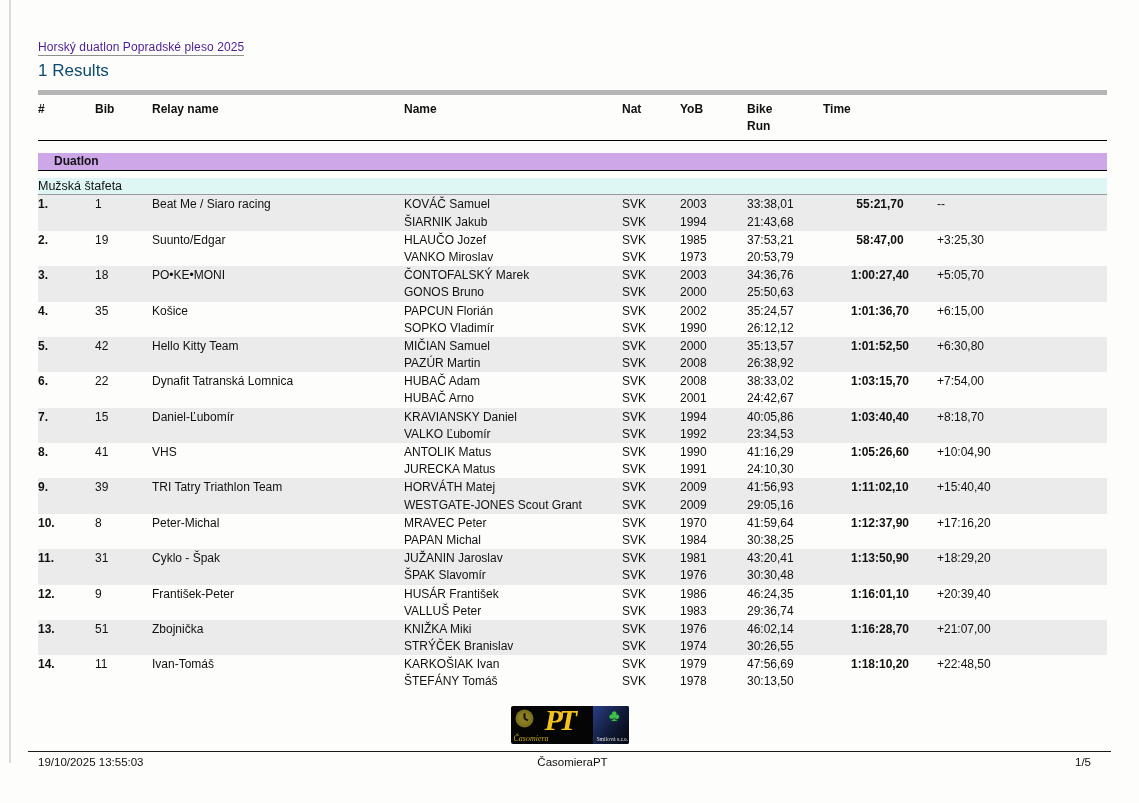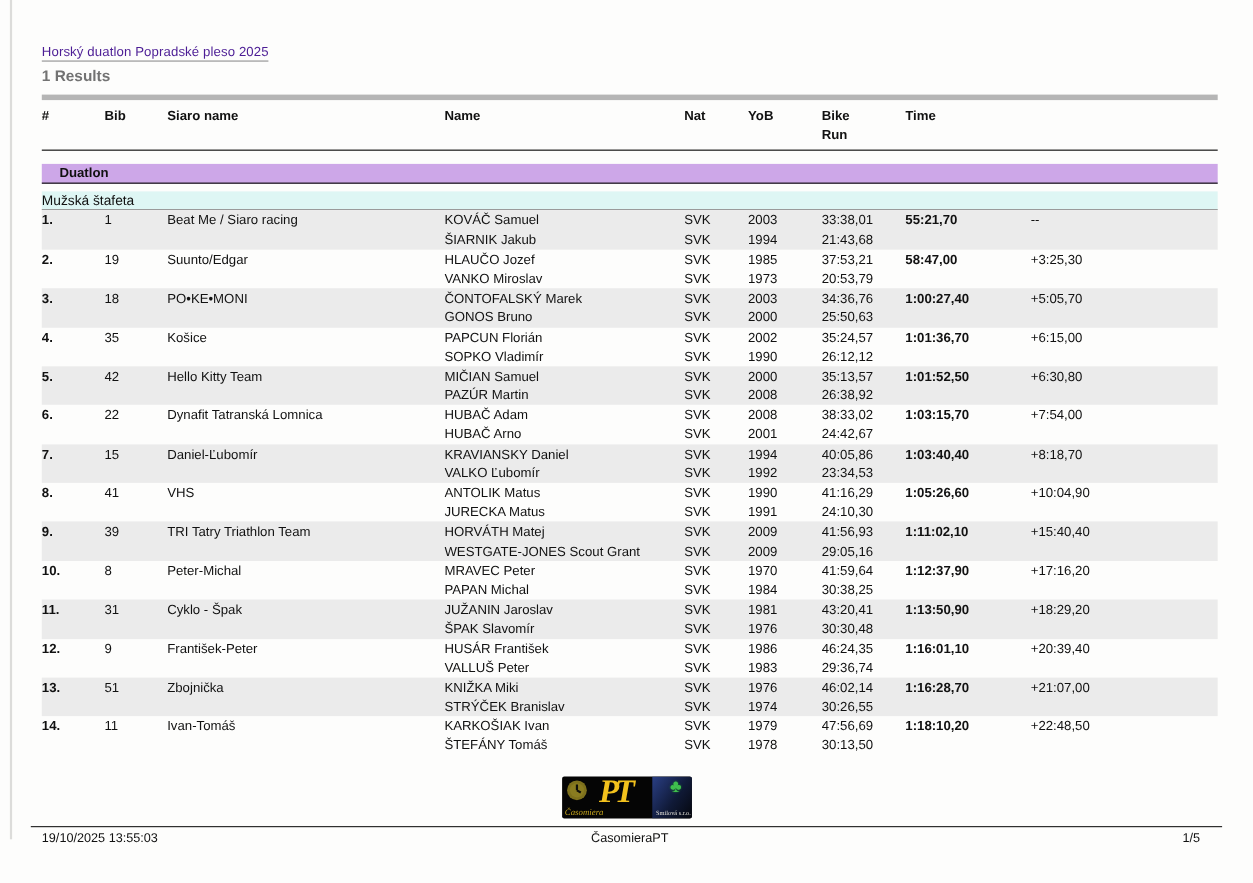--- a/index.html
+++ b/index.html
@@ -2,35 +2,35 @@
 <html><head>
 <meta charset="utf-8">
 <style>
   * { margin:0; padding:0; box-sizing:border-box; }
   html,body { width:1139px; height:803px; background:#fdfdfc; font-family:"Liberation Sans", sans-serif; color:#111; overflow:hidden; }
   .page { position:relative; width:1139px; height:803px; background:#fdfdfc; }
   .page-edge { position:absolute; left:9px; top:0; bottom:40px; width:2px; background:#dcdcda; }
   .content { position:absolute; left:38px; right:32px; top:0; }
 
   .title { display:inline-block; margin-top:40px; font-size:12px; font-weight:normal; letter-spacing:.1px; color:#4c1d95; border-bottom:1.5px solid #8f8f8f; padding-bottom:1px; }
-  .results-count { margin-top:5px; font-size:14px; font-weight:bold; color:#737373; }
+  .results-count { margin-top:5px; font-size:17px; font-weight:normal; color:#0c4a6e; }
 
   .topbar { margin-top:9px; height:5px; background:#b5b5b5; }
 
   .grid { display:grid; grid-template-columns:57px 57px 252px 218px 58px 67px 76px 114px 1fr; }
   .thead { padding-top:7px; padding-bottom:4px; border-bottom:1.6px solid #000; font-size:12px; font-weight:bold; line-height:15.5px; }
 
   .section-bar { margin-top:12px; height:18px; background:#cda7e8; border-bottom:1.6px solid #000; font-size:12px; font-weight:bold; line-height:17px; padding-left:16px; }
   .subsection-bar { margin-top:7px; height:17px; background:#def6f4; border-bottom:1px solid #9a9a9a; font-size:12.5px; line-height:16px; padding-left:0; }
 
   .row { min-height:34.5px; font-size:12px; line-height:17.2px; padding-top:1px; }
   .row.shade { background:#ebebeb; }
   .c { overflow:hidden; white-space:nowrap; }
   .c.rank { font-weight:bold; }
-  .c.time { font-weight:bold; }
+  .c.time { font-weight:bold;text-align:center; }
   .two-line div { height:17.2px; }
 
   .logo-wrap { position:absolute; left:0; right:0; top:706px; display:flex; justify-content:center; }
   .logo { position:relative; width:118px; height:38px; background:#050505; border-radius:2px; overflow:hidden; }
   .logo .clock { position:absolute; left:4px; top:3px; }
   .logo .pt { position:absolute; left:34px; top:-3px; font-size:30px; font-weight:bold; font-style:italic; color:#f2c11d; letter-spacing:-4px; font-family:"Liberation Serif", serif; }
   .logo .script { position:absolute; left:3px; bottom:1px; font-size:8px; font-style:italic; color:#c9a81e; font-family:"Liberation Serif", serif; }
   .logo .right-panel { position:absolute; right:0; top:0; width:36px; height:100%; background:linear-gradient(125deg,#2a3f85 0%,#101a38 55%,#05070d 100%); }
   .logo .clover { position:absolute; right:9px; top:1px; font-size:16px; color:#3fbf4e; text-shadow:0 0 2px #1d7d2a; }
   .logo .company { position:absolute; right:1px; bottom:1px; width:52px; text-align:right; font-size:7px; transform:scale(.82); transform-origin:right bottom; color:#e0ded6; font-family:"Liberation Serif", serif; }
@@ -50,21 +50,21 @@
     <div>
       <span class="title">Horský duatlon Popradské pleso 2025</span>
     </div>
     <div class="results-count">1 Results</div>
 
     <div class="topbar"></div>
 
     <div class="thead grid">
       <div class="c">#</div>
       <div class="c">Bib</div>
-      <div class="c">Siaro name</div>
+      <div class="c">Relay name</div>
       <div class="c">Name</div>
       <div class="c">Nat</div>
       <div class="c">YoB</div>
       <div class="c two-line">
         <div>Bike</div>
         <div>Run</div>
       </div>
       <div class="c">Time</div>
       <div class="c"></div>
     </div>

